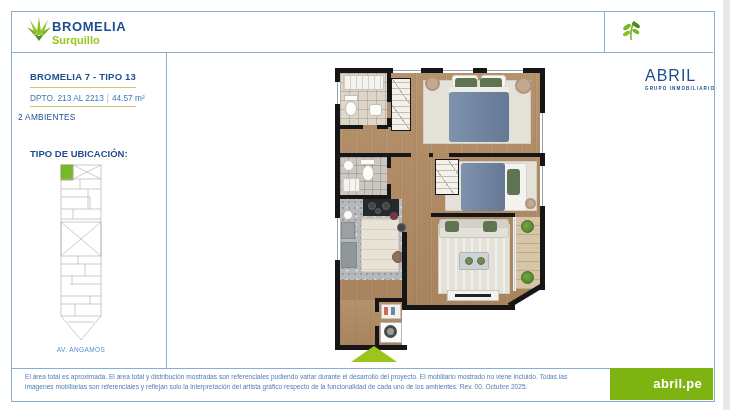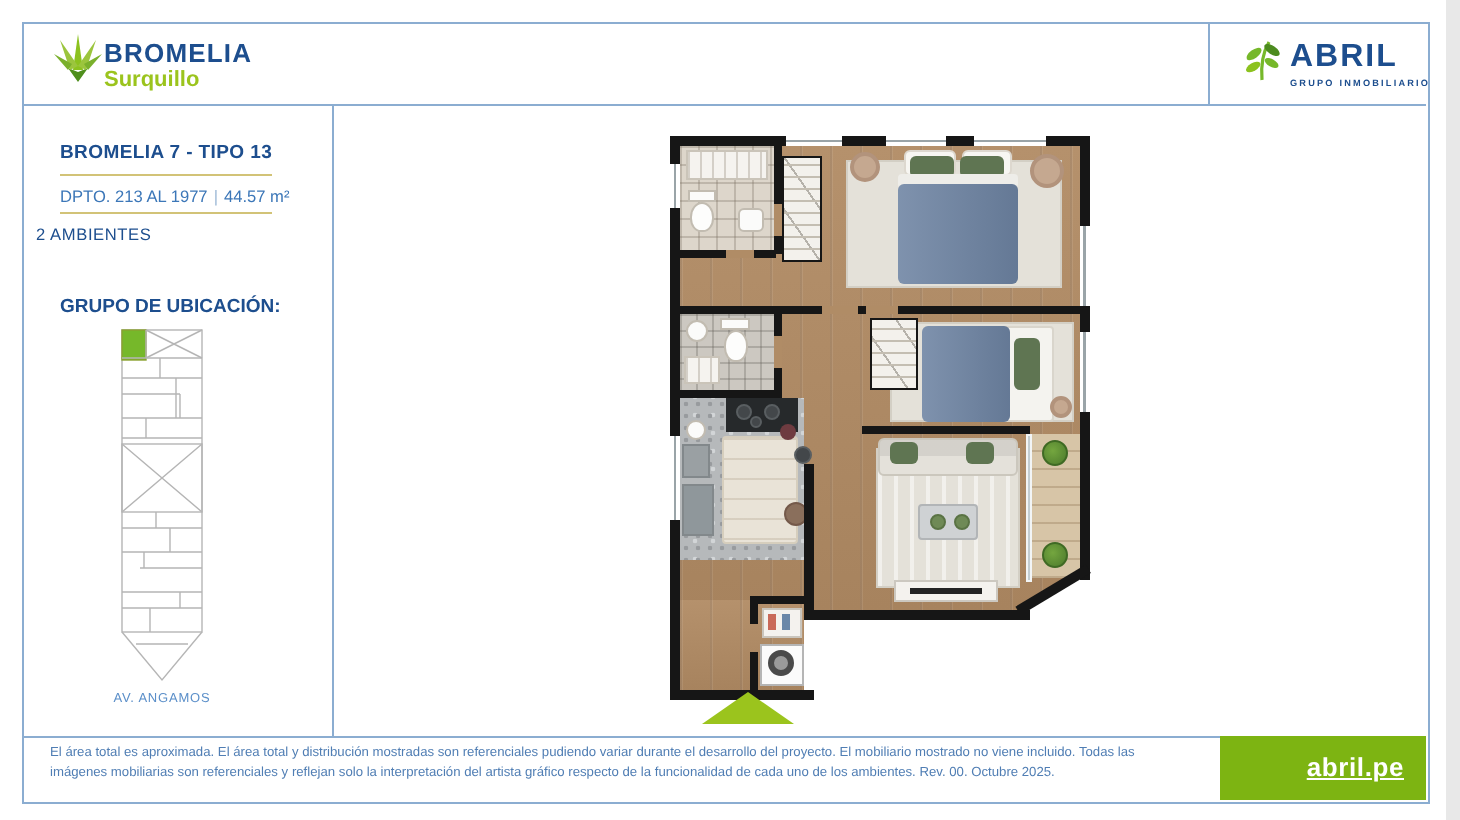--- a/index.html
+++ b/index.html
@@ -3,34 +3,34 @@
 <meta charset="utf-8">
 <style>
   html,body{margin:0;padding:0;background:#e8e8e8;}
   .page{position:relative;width:675px;height:410px;background:#fff;overflow:hidden;
         font-family:"Liberation Sans",sans-serif;padding-left:48px;-webkit-font-smoothing:antialiased;}
   .abs{position:absolute;}
   .line{position:absolute;background:var(--frame_blue,#8badd1);}
   
   .brand-name{font-size:13px;font-weight:bold;color:var(--navy,#1d4e8e);letter-spacing:.6px;}
   .brand-sub{font-size:11px;font-weight:bold;color:var(--light_green,#9bc41d);margin-top:0px;}
-  .abril-name{font-size:16px;font-weight:bold;color:var(--navy,#1d4e8e);letter-spacing:1px;line-height:1;}
+  .abril-name{font-size:16px;font-weight:normal;color:var(--navy,#1d4e8e);letter-spacing:1px;line-height:1;margin-top:47px;}
   .abril-tag{font-size:4.6px;font-weight:bold;color:var(--navy,#1d4e8e);letter-spacing:1.1px;margin-top:2px;}
   
   .unit-title{font-size:9.5px;font-weight:bold;color:var(--navy,#1d4e8e);letter-spacing:.2px;}
   .unit-line{font-size:8.3px;color:#3c77b8;}
   .unit-sep{color:#9db9d6;padding:0 3px;}
   .ambientes{font-size:8.3px;color:var(--navy,#1d4e8e);letter-spacing:.3px;}
   .gold{position:absolute;height:1px;background:var(--gold_divider,#d2c377);}
   .map-title{font-size:9.5px;font-weight:bold;color:var(--navy,#1d4e8e);}
   .street{font-size:6.5px;color:#5b8fc9;letter-spacing:.4px;text-align:center;}
   
   .disclaimer{font-size:6.6px;line-height:1.55;color:var(--footer_text,#507eb4);}
   .webbox{background:var(--footer_green,#7db412);color:#fff;font-weight:bold;font-size:13px;
-          text-align:right;line-height:32px;padding-right:11px;box-sizing:border-box;letter-spacing:.3px;text-decoration:underline;}
+          text-align:right;line-height:32px;padding-right:11px;box-sizing:border-box;letter-spacing:.3px;}
   
   .plan{position:absolute;left:335px;top:68px;width:210px;height:292px;}
   .plan div{position:absolute;box-sizing:border-box;}
   .wall{background:var(--plan_wall,#161616);}
   .wood{background-color:var(--plan_wood,#b08c66);
         background-image:repeating-linear-gradient(90deg,rgba(255,255,255,.09) 0 1.5px,transparent 1.5px 15px),
                          repeating-linear-gradient(90deg,rgba(80,50,25,.18) 0 1px,transparent 1px 15px),
                          linear-gradient(180deg,#b5916c,#a7835e);}
   .tile1{background-color:#ddd6cb;background-image:linear-gradient(rgba(120,110,95,.3) 1px,transparent 1px),
          linear-gradient(90deg,rgba(120,110,95,.3) 1px,transparent 1px);background-size:9px 9px;}
@@ -115,26 +115,26 @@
     </svg>
   </div>
   <div class="abs" style="left:645px;top:21px;">
     <div class="abril-name">ABRIL</div>
     <div class="abril-tag">GRUPO INMOBILIARIO</div>
   </div>
 
   <div class="abs unit-title" style="left:30px;top:71px;">BROMELIA 7 - TIPO 13</div>
   <div class="gold" style="left:30px;top:87px;width:106px;"></div>
   <div class="abs unit-line" style="left:30px;top:93px;">
-    <span>DPTO. 213 AL 1977</span><span class="unit-sep">|</span><span>44.57 m²</span>
+    <span>DPTO. 213 AL 2213</span><span class="unit-sep">|</span><span>44.57 m²</span>
   </div>
   <div class="gold" style="left:30px;top:106px;width:106px;"></div>
   <div class="abs ambientes" style="left:18px;top:112px;">2 AMBIENTES</div>
 
-  <div class="abs map-title" style="left:30px;top:148px;">GRUPO DE UBICACIÓN:</div>
+  <div class="abs map-title" style="left:30px;top:148px;">TIPO DE UBICACIÓN:</div>
 
   <div class="abs" style="left:60px;top:164px;width:42px;height:180px;">
     <svg width="42" height="180" viewBox="0 0 42 180">
       <g stroke="#b5b5b5" stroke-width="0.7" fill="none">
         <rect x="1" y="1" width="40" height="151"></rect>
         <rect x="1" y="1" width="12" height="15" fill="var(--map_highlight,#76b82a)" stroke="#8aa12f"></rect>
         <path d="M13 1 L41 15 M41 1 L13 15 M13 1 L13 15"></path>
         <path d="M1 15 H41 M1 25 H41 M1 33 H30 M1 45 H41 M1 55 H41"></path>
         <path d="M20 15 V25 M28 25 V45 M13 45 V55 M30 33 V45"></path>
         <rect x="1" y="58" width="40" height="34"></rect>

